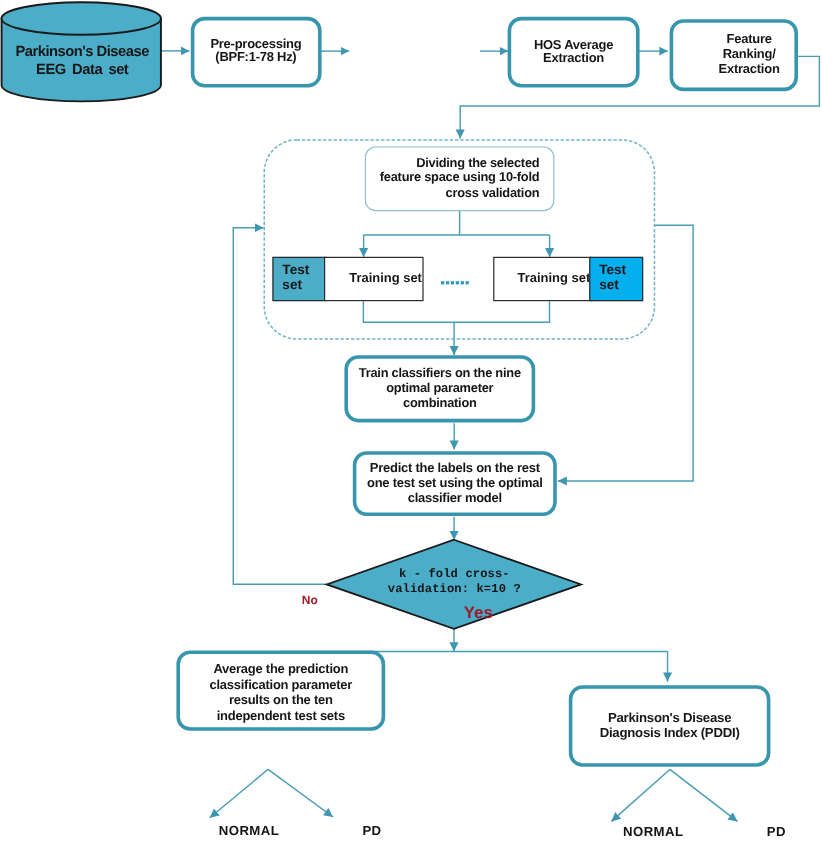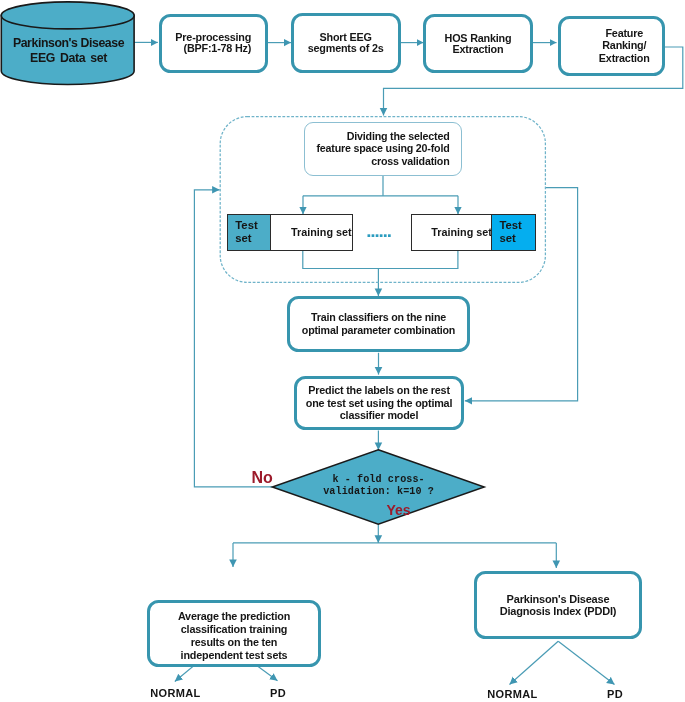--- a/index.html
+++ b/index.html
@@ -15,21 +15,21 @@
         font-weight:bold;letter-spacing:-0.2px;}
   
   .rbox-thin{border:1.2px solid var(--thin-border,#93c5d6);border-radius:9px;background:#fff;
         font-weight:bold;letter-spacing:-0.2px;text-align:right;}
   .txt{line-height:11.3px;}
   .setbox{position:absolute;box-sizing:border-box;border:1.5px solid var(--set-border,#2b2b2b);
         display:flex;align-items:center;justify-content:flex-end;text-align:center;
         font-weight:bold;color:#161616;line-height:13.2px;}
   .lbl{position:absolute;font-weight:bold;color:var(--label-red,#9c1b2b);white-space:nowrap;line-height:1;}
   .endlbl{position:absolute;font-weight:bold;color:#141414;white-space:nowrap;
-        letter-spacing:0.35px;line-height:1;}
+        letter-spacing:0.35px;line-height:1;margin-left:32px;}
 </style>
 </head>
 <body>
 
 <div id="canvas">
 
   <svg class="layer" viewBox="0 0 685 702">
     <defs>
       <marker id="ah" markerWidth="9" markerHeight="9" refX="7.6" refY="4.5" orient="auto" markerUnits="userSpaceOnUse">
         <path d="M0,0.7 L7.6,4.5 L0,8.3 Z" fill="#3f96b2"></path>
@@ -74,53 +74,47 @@
     <ellipse cx="67.7" cy="15.4" rx="66.4" ry="13.5" fill="#4cadc8" stroke="#1a1a1a" stroke-width="1.6"></ellipse>
   </svg>
 
   <div class="node" style="left:2.5px;top:26px;width:132px;height:50px;font-size:12.3px;font-weight:bold;letter-spacing:-0.42px;">
     <div class="txt" style="line-height:15.5px;">
       <div>Parkinson's Disease</div>
       <div style="word-spacing:2.3px;">EEG Data set</div>
     </div>
   </div>
 
-  <div class="node rbox" style="left:158.5px;top:13.5px;width:109.5px;height:59px;font-size:10.8px;text-align:right;">
+  <div class="node rbox" style="left:158.5px;top:13.5px;width:109.5px;height:59px;font-size:10.8px;">
     <div class="txt">
       <div>Pre-processing</div>
       <div>(BPF:1-78 Hz)</div>
     </div>
   </div>
 
-  <div class="node rbox" style="left:290.5px;top:13.3px;width:110.3px;height:60px;font-size:10.8px;">
-    <div class="txt">
-      <div>Short EEG</div>
-      <div>segments of 2s</div>
-    </div>
-  </div>
 
   <div class="node rbox" style="left:423.2px;top:14.3px;width:109.5px;height:59.2px;font-size:10.8px;">
     <div class="txt">
-      <div>HOS Ranking</div>
+      <div>HOS Average</div>
       <div>Extraction</div>
     </div>
   </div>
 
   <div class="node rbox" style="left:557.5px;top:15.6px;width:107.5px;height:60.5px;font-size:10.8px;">
     <div class="txt" style="line-height:12.8px;margin-left:26px;">
       <div>Feature</div>
       <div>Ranking/</div>
       <div>Extraction</div>
     </div>
   </div>
 
   <div class="node rbox-thin" style="left:304px;top:121.7px;width:158px;height:54px;font-size:10.7px;">
     <div class="txt" style="line-height:12.6px;">
       <div>Dividing  the  selected</div>
-      <div>feature space using 20-fold</div>
+      <div>feature space using 10-fold</div>
       <div>cross validation</div>
     </div>
   </div>
 
   <div class="setbox" style="left:227.3px;top:213.6px;width:44.3px;height:37.3px;background:var(--teal-fill,#4cadc8);font-size:11.3px;justify-content:flex-start;padding-left:7px;">
     <span style="white-space:pre-line;text-align:left;">Test
 set</span>
   </div>
   <div class="setbox" style="left:269.6px;top:213.6px;width:83px;height:37.3px;background:#fff;font-size:10.8px;">
     <span>Training set</span>
@@ -138,21 +132,21 @@
   </svg>
 
   <div class="setbox" style="left:411.4px;top:213.6px;width:81.5px;height:37.3px;background:#fff;font-size:10.8px;">
     <span>Training set</span>
   </div>
   <div class="setbox" style="left:491.4px;top:213.6px;width:45.1px;height:37.3px;background:var(--cyan-fill,#05aeef);font-size:11.3px;justify-content:flex-start;padding-left:7px;">
     <span style="white-space:pre-line;text-align:left;">Test
 set</span>
   </div>
 
-  <div class="node rbox" style="left:287px;top:296.4px;width:183px;height:55.5px;font-size:10.7px;">
+  <div class="node rbox" style="left:287px;top:296.4px;width:159px;height:55.5px;font-size:10.7px;">
     <div class="txt" style="line-height:12.7px;">
       <div>Train classifiers on the nine</div>
       <div>optimal parameter combination</div>
     </div>
   </div>
 
   <div class="node rbox" style="left:294px;top:376.1px;width:170px;height:53.7px;font-size:10.8px;">
     <div class="txt" style="line-height:12.5px;">
       <div>Predict the labels on the rest</div>
       <div>one test set using the optimal</div>
@@ -163,27 +157,27 @@
   <svg class="layer" viewBox="0 0 685 702">
     <path d="M378.3,449.8 L484.2,487 L378.3,524.1 L272.3,487 Z" fill="#4cadc8" stroke="#1a1a1a" stroke-width="1.5"></path>
   </svg>
   <div class="node" style="left:288.6px;top:467px;width:180px;height:38px;font-size:10.1px;font-weight:bold;letter-spacing:0.1px;">
     <div class="txt" style="line-height:11.8px;font-family:Liberation Mono, monospace;">
       <div>k - fold cross-</div>
       <div>validation: k=10 ?</div>
     </div>
   </div>
 
-  <div class="lbl" style="left:251.5px;top:470px;font-size:16px;">No</div>
+  <div class="lbl" style="left:251.5px;top:496px;font-size:10px;">No</div>
   <div class="lbl" style="left:386.5px;top:503px;font-size:14px;">Yes</div>
 
-  <div class="node rbox" style="left:147px;top:600px;width:174px;height:67.2px;font-size:10.8px;padding-top:5px;">
+  <div class="node rbox" style="left:147px;top:542px;width:174px;height:67.2px;font-size:10.8px;padding-top:5px;">
     <div class="txt" style="line-height:12.95px;">
       <div>Average the prediction</div>
-      <div>classification training</div>
+      <div>classification parameter</div>
       <div>results on the ten</div>
       <div>independent test sets</div>
     </div>
   </div>
 
   <div class="node rbox" style="left:474px;top:571.3px;width:168px;height:67.8px;font-size:11px;">
     <div class="txt" style="line-height:12.2px;">
       <div>Parkinson's Disease</div>
       <div>Diagnosis Index (PDDI)</div>
     </div>

